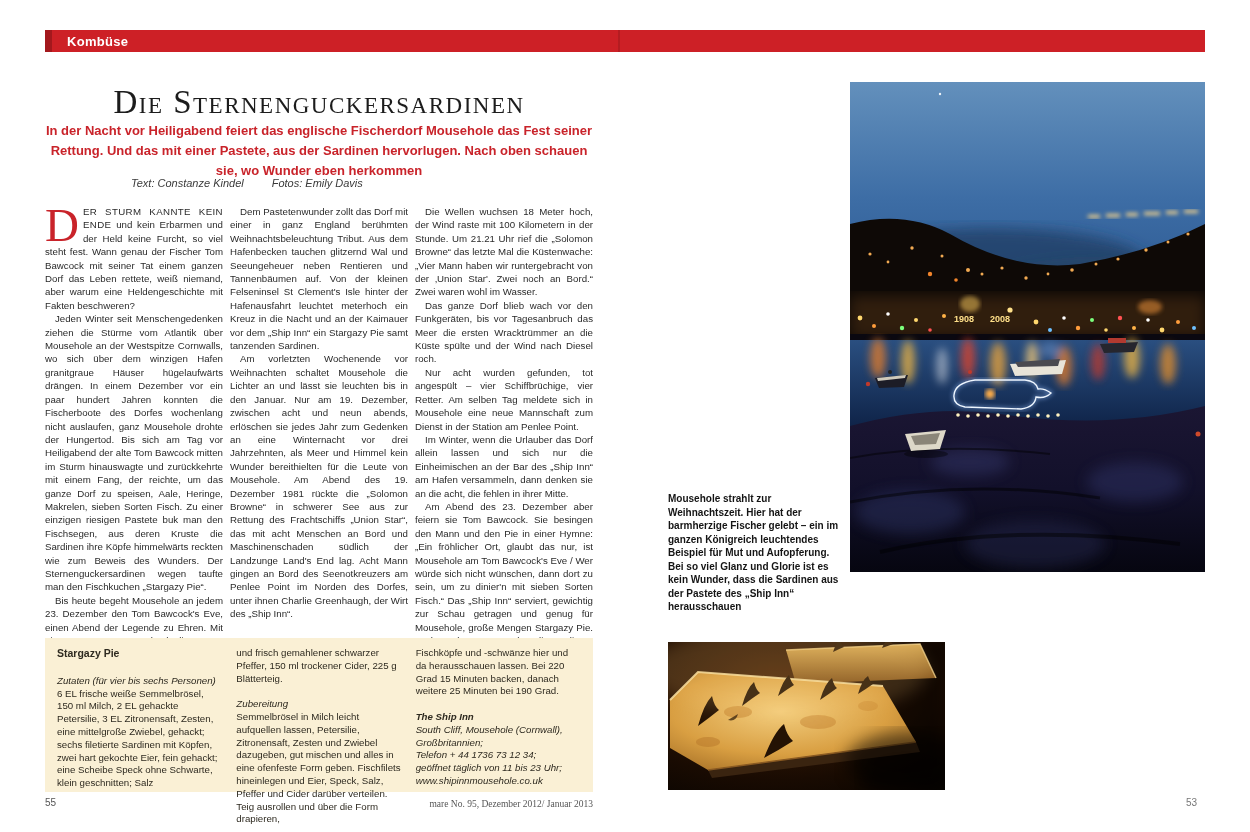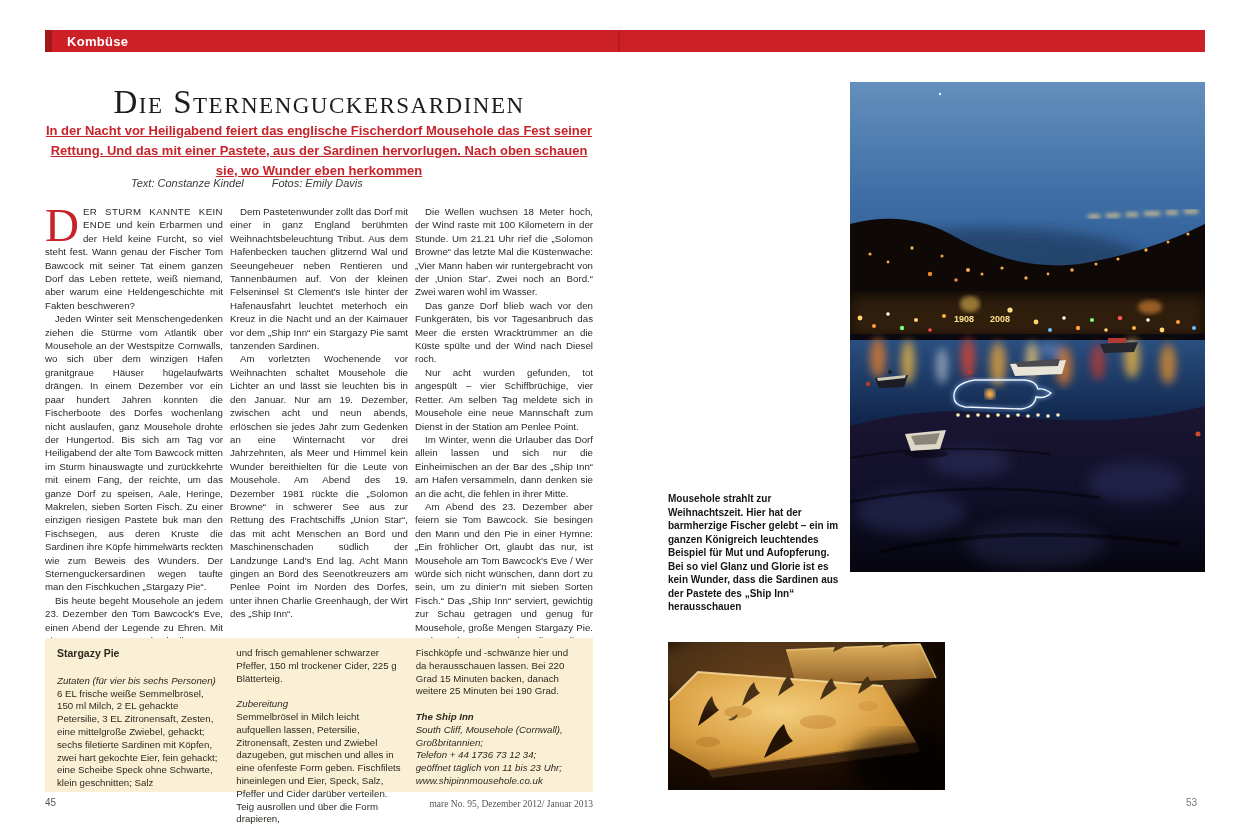--- a/index.html
+++ b/index.html
@@ -19,21 +19,21 @@
   .fold-seam { position:absolute; left:618px; top:30px; width:2px; height:22px; background:rgba(0,0,0,.12); }
 
   
   .headline {
     position:absolute; left:45px; top:84px; width:548px; text-align:center;
     font-family:"Liberation Serif", serif; font-variant:small-caps;
     font-size:33px; letter-spacing:1.5px; color:#1c1c1c; font-weight:400;
   }
   .standfirst {
     position:absolute; left:45px; top:121px; width:548px; text-align:center;
-    color:#c9232a; font-weight:bold; font-size:13px; line-height:20px;text-decoration:underline;
+    color:#c9232a; font-weight:bold; font-size:13px; line-height:20px;
   }
   .byline {
     position:absolute; left:131px; top:177px; font-style:italic; font-size:11px; color:#3a3a3a;
   }
   .byline .sep { display:inline-block; width:28px; }
 
   
   .columns {
     position:absolute; left:45px; top:205px; width:548px; display:flex; gap:7px;
   }
@@ -350,17 +350,17 @@
       <path d="M60,78 l10,-6 q-2,8 -10,6 z" opacity="0.7"></path>
     </g>
     <g>
       <polygon points="40,128 248,100 252,110 44,136" fill="#3a2410"></polygon>
       <polyline points="40,128 248,100" stroke="#8a5a22" stroke-width="1.5" fill="none"></polyline>
     </g>
     <ellipse cx="120" cy="28" rx="140" ry="46" fill="#ffcf7a" opacity="0.16" filter="url(#pb8)"></ellipse>
     <ellipse cx="238" cy="120" rx="60" ry="30" fill="#000" opacity="0.5" filter="url(#pb8)"></ellipse>
   </svg>
 
-  <div class="folio-left">45</div>
+  <div class="folio-left">55</div>
   <div class="issue-line">mare No. 95, Dezember 2012/ Januar 2013</div>
   <div class="folio-right">53</div>
 
 </div>
 
 </body></html>

